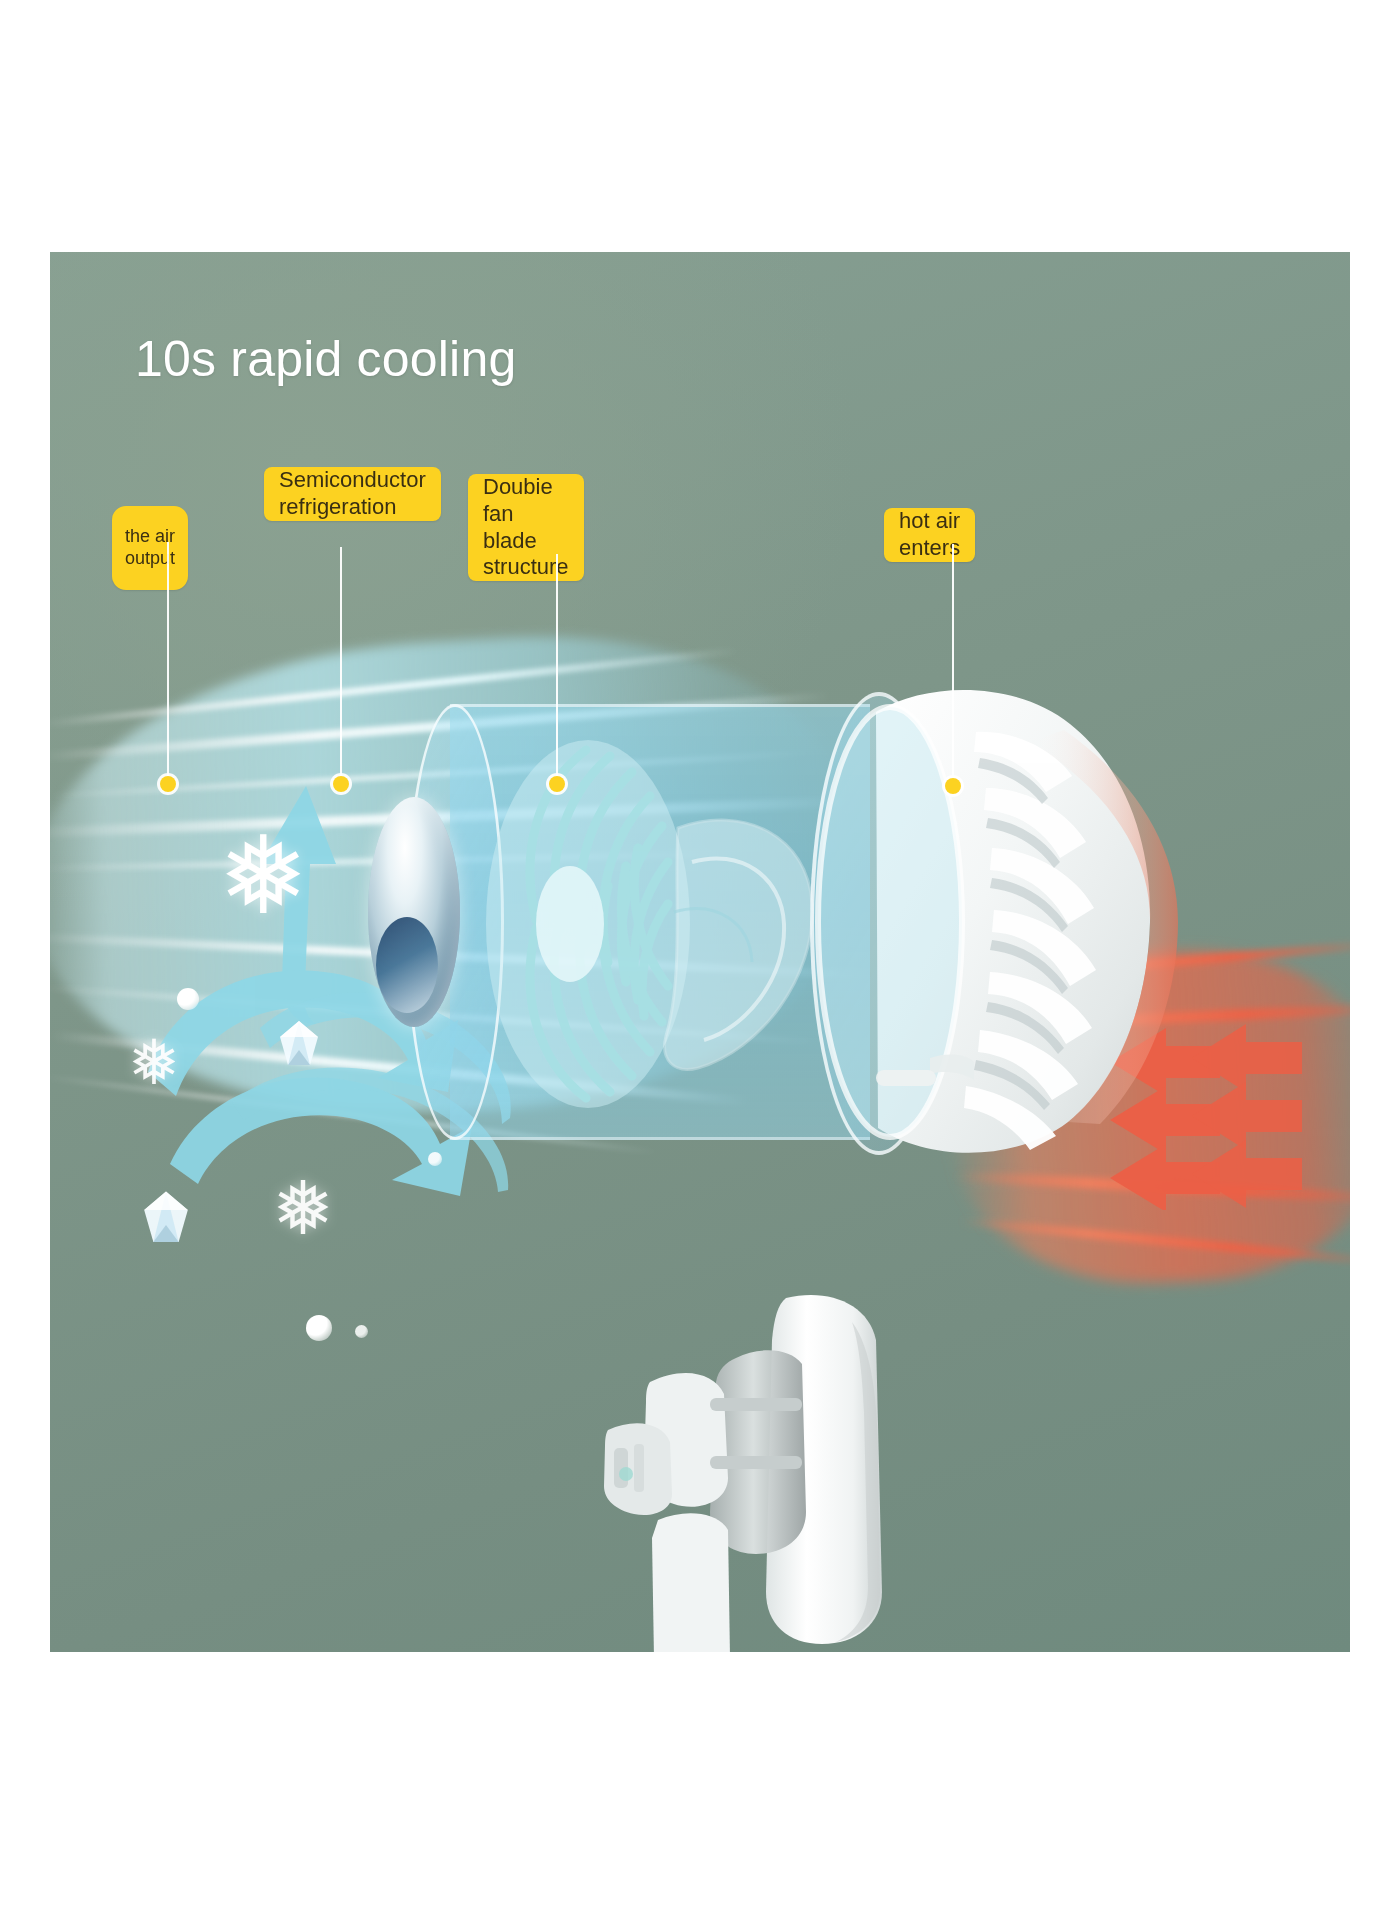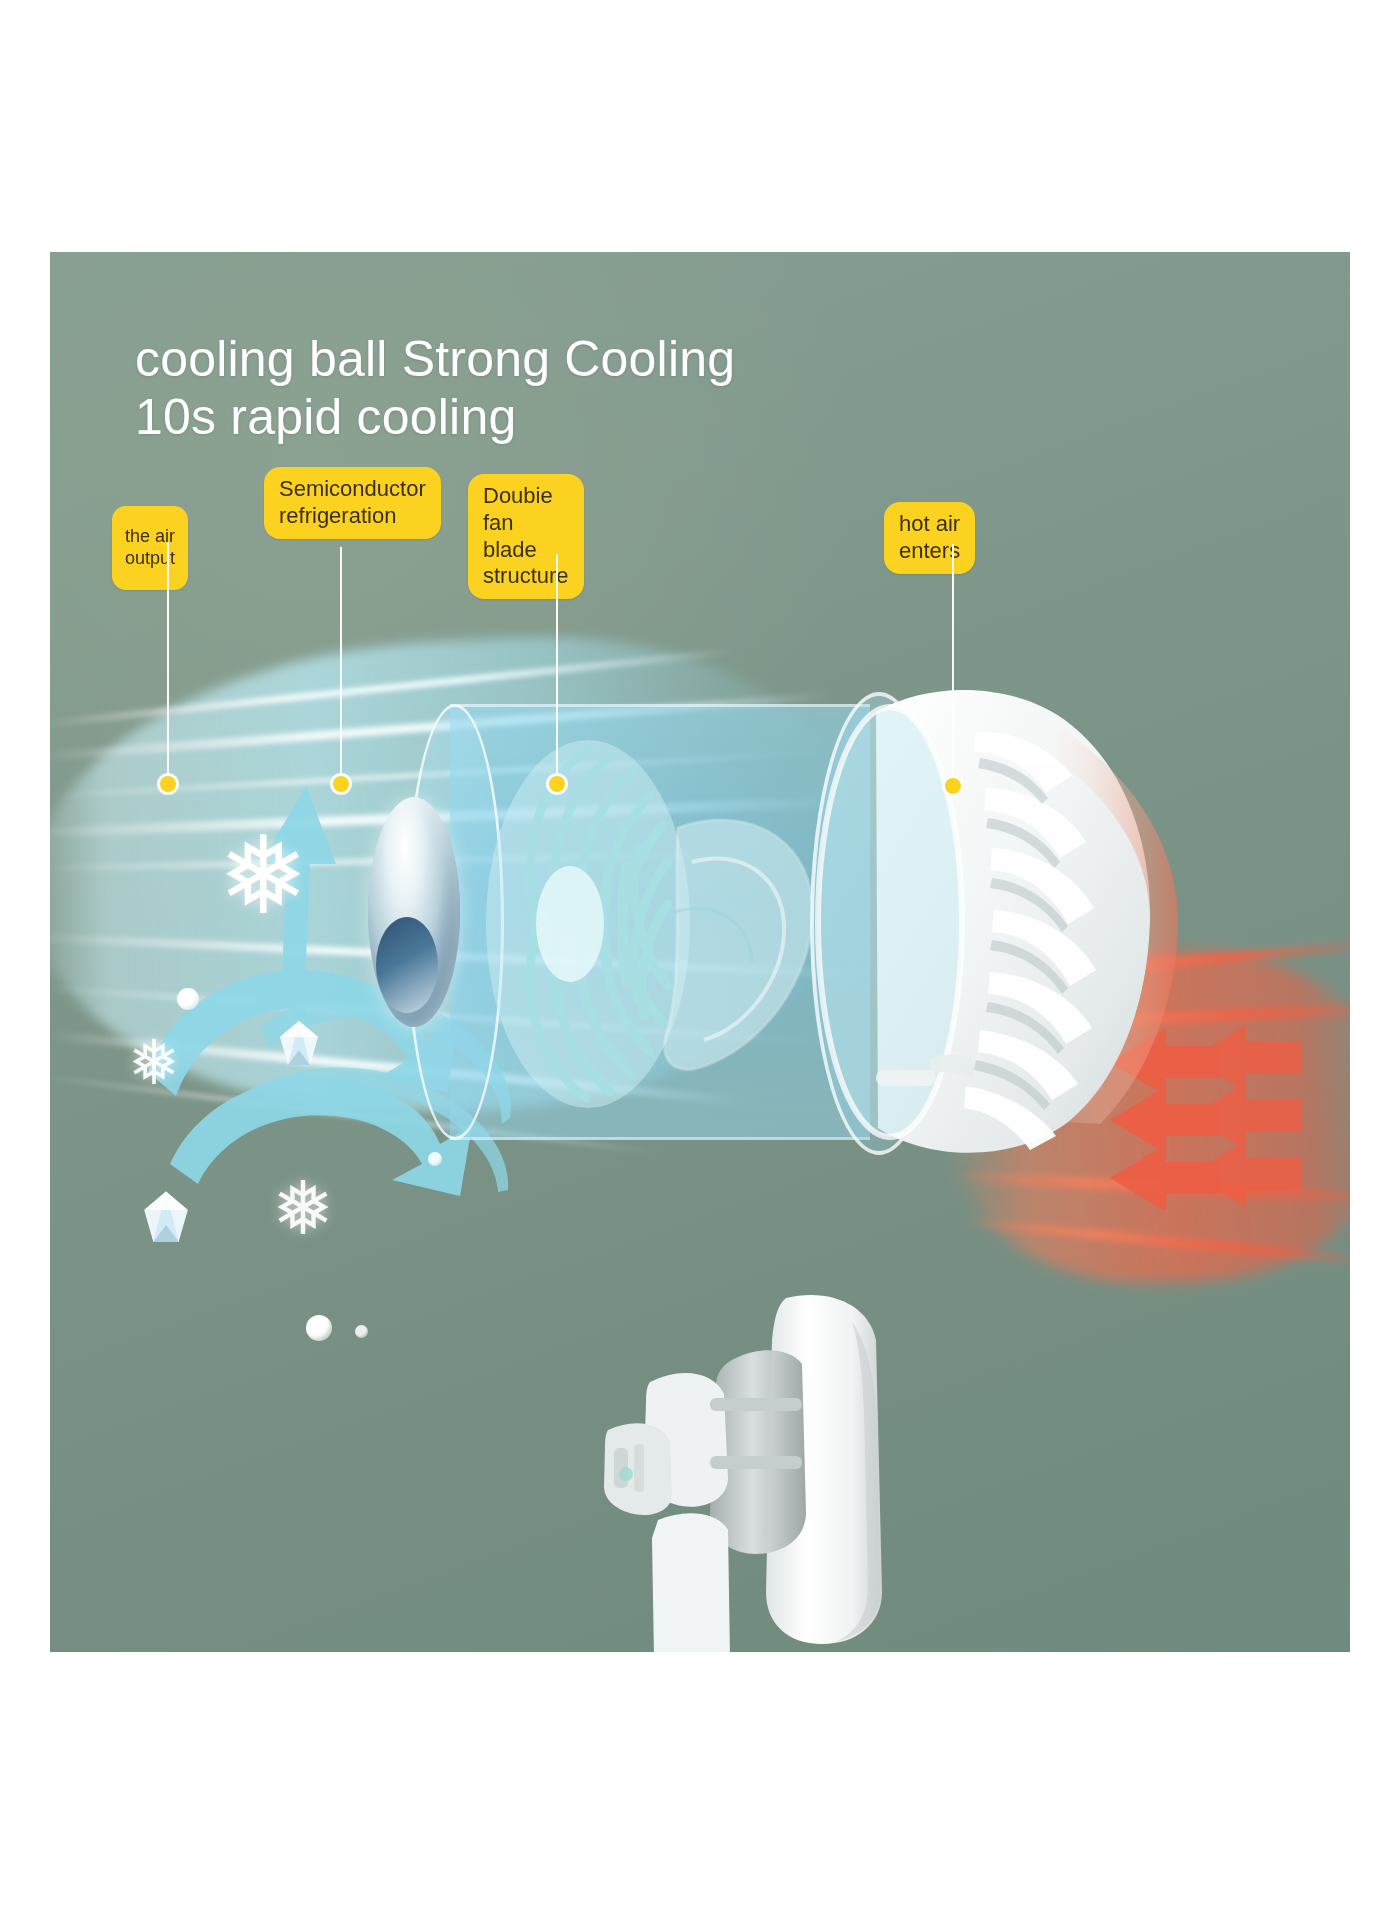--- a/index.html
+++ b/index.html
@@ -161,22 +161,22 @@
     text-shadow:0 1px 3px rgba(0,0,0,.12);
   }
   #headline .l2{display:block;}
 
   
   .callout{position:absolute;}
   .chip{
     position:absolute;
     background:#fcd221;
     color:#3a2f12;
-    border-radius:16px;
-    padding:9px 15px;
+    border-radius:8px;
+    padding:0 15px;
     font-size:22px;
     line-height:1.22;
     box-shadow:0 1px 2px rgba(0,0,0,.10);
     white-space:pre-line;
     font-weight:400;
   }
   .chip.small{font-size:18px;padding:20px 13px;border-radius:14px;}
   .leader{
     position:absolute;width:2px;background:#ffffff;opacity:.95;
   }
@@ -191,21 +191,21 @@
   #c1 .node{left:110px; top:524px;}
 
   #c2 .chip{left:214px; top:215px;}
   #c2 .leader{left:290px;top:295px;height:235px;}
   #c2 .node{left:283px; top:524px;}
 
   #c3 .chip{left:418px; top:222px;}
   #c3 .leader{left:506px;top:302px;height:228px;}
   #c3 .node{left:499px; top:524px;}
 
-  #c4 .chip{left:834px; top:250px;}
+  #c4 .chip{left:834px; top:256px;}
   #c4 .leader{left:902px;top:292px;height:240px;}
   #c4 .node{left:895px; top:526px;}
 </style>
 </head>
 <body>
 
 <div id="page">
 
   <div id="panel">
 
@@ -418,21 +418,20 @@
         <rect x="120" y="194" width="92" height="13" rx="6" fill="#c6cdcd"></rect>
 
         <path d="M68 258 C96 246 128 250 138 268 L140 396 L64 396 L62 276 Z" fill="#f1f4f4"></path>
 
         <path d="M262 60 C282 86 288 140 288 200 L290 330 C290 356 272 374 246 380
                  C270 368 278 348 278 324 L274 150 C272 106 268 78 262 60 Z" fill="#c6cccc" opacity=".55"></path>
       </svg>
     </div>
 
     <div id="headline">
-      <span>cooling ball Strong Cooling</span>
       <span class="l2">10s rapid cooling</span>
     </div>
 
     <div class="callout" id="c1">
       <div class="chip small">the air output</div>
       <div class="leader"></div>
       <div class="node"></div>
     </div>
 
     <div class="callout" id="c2">

